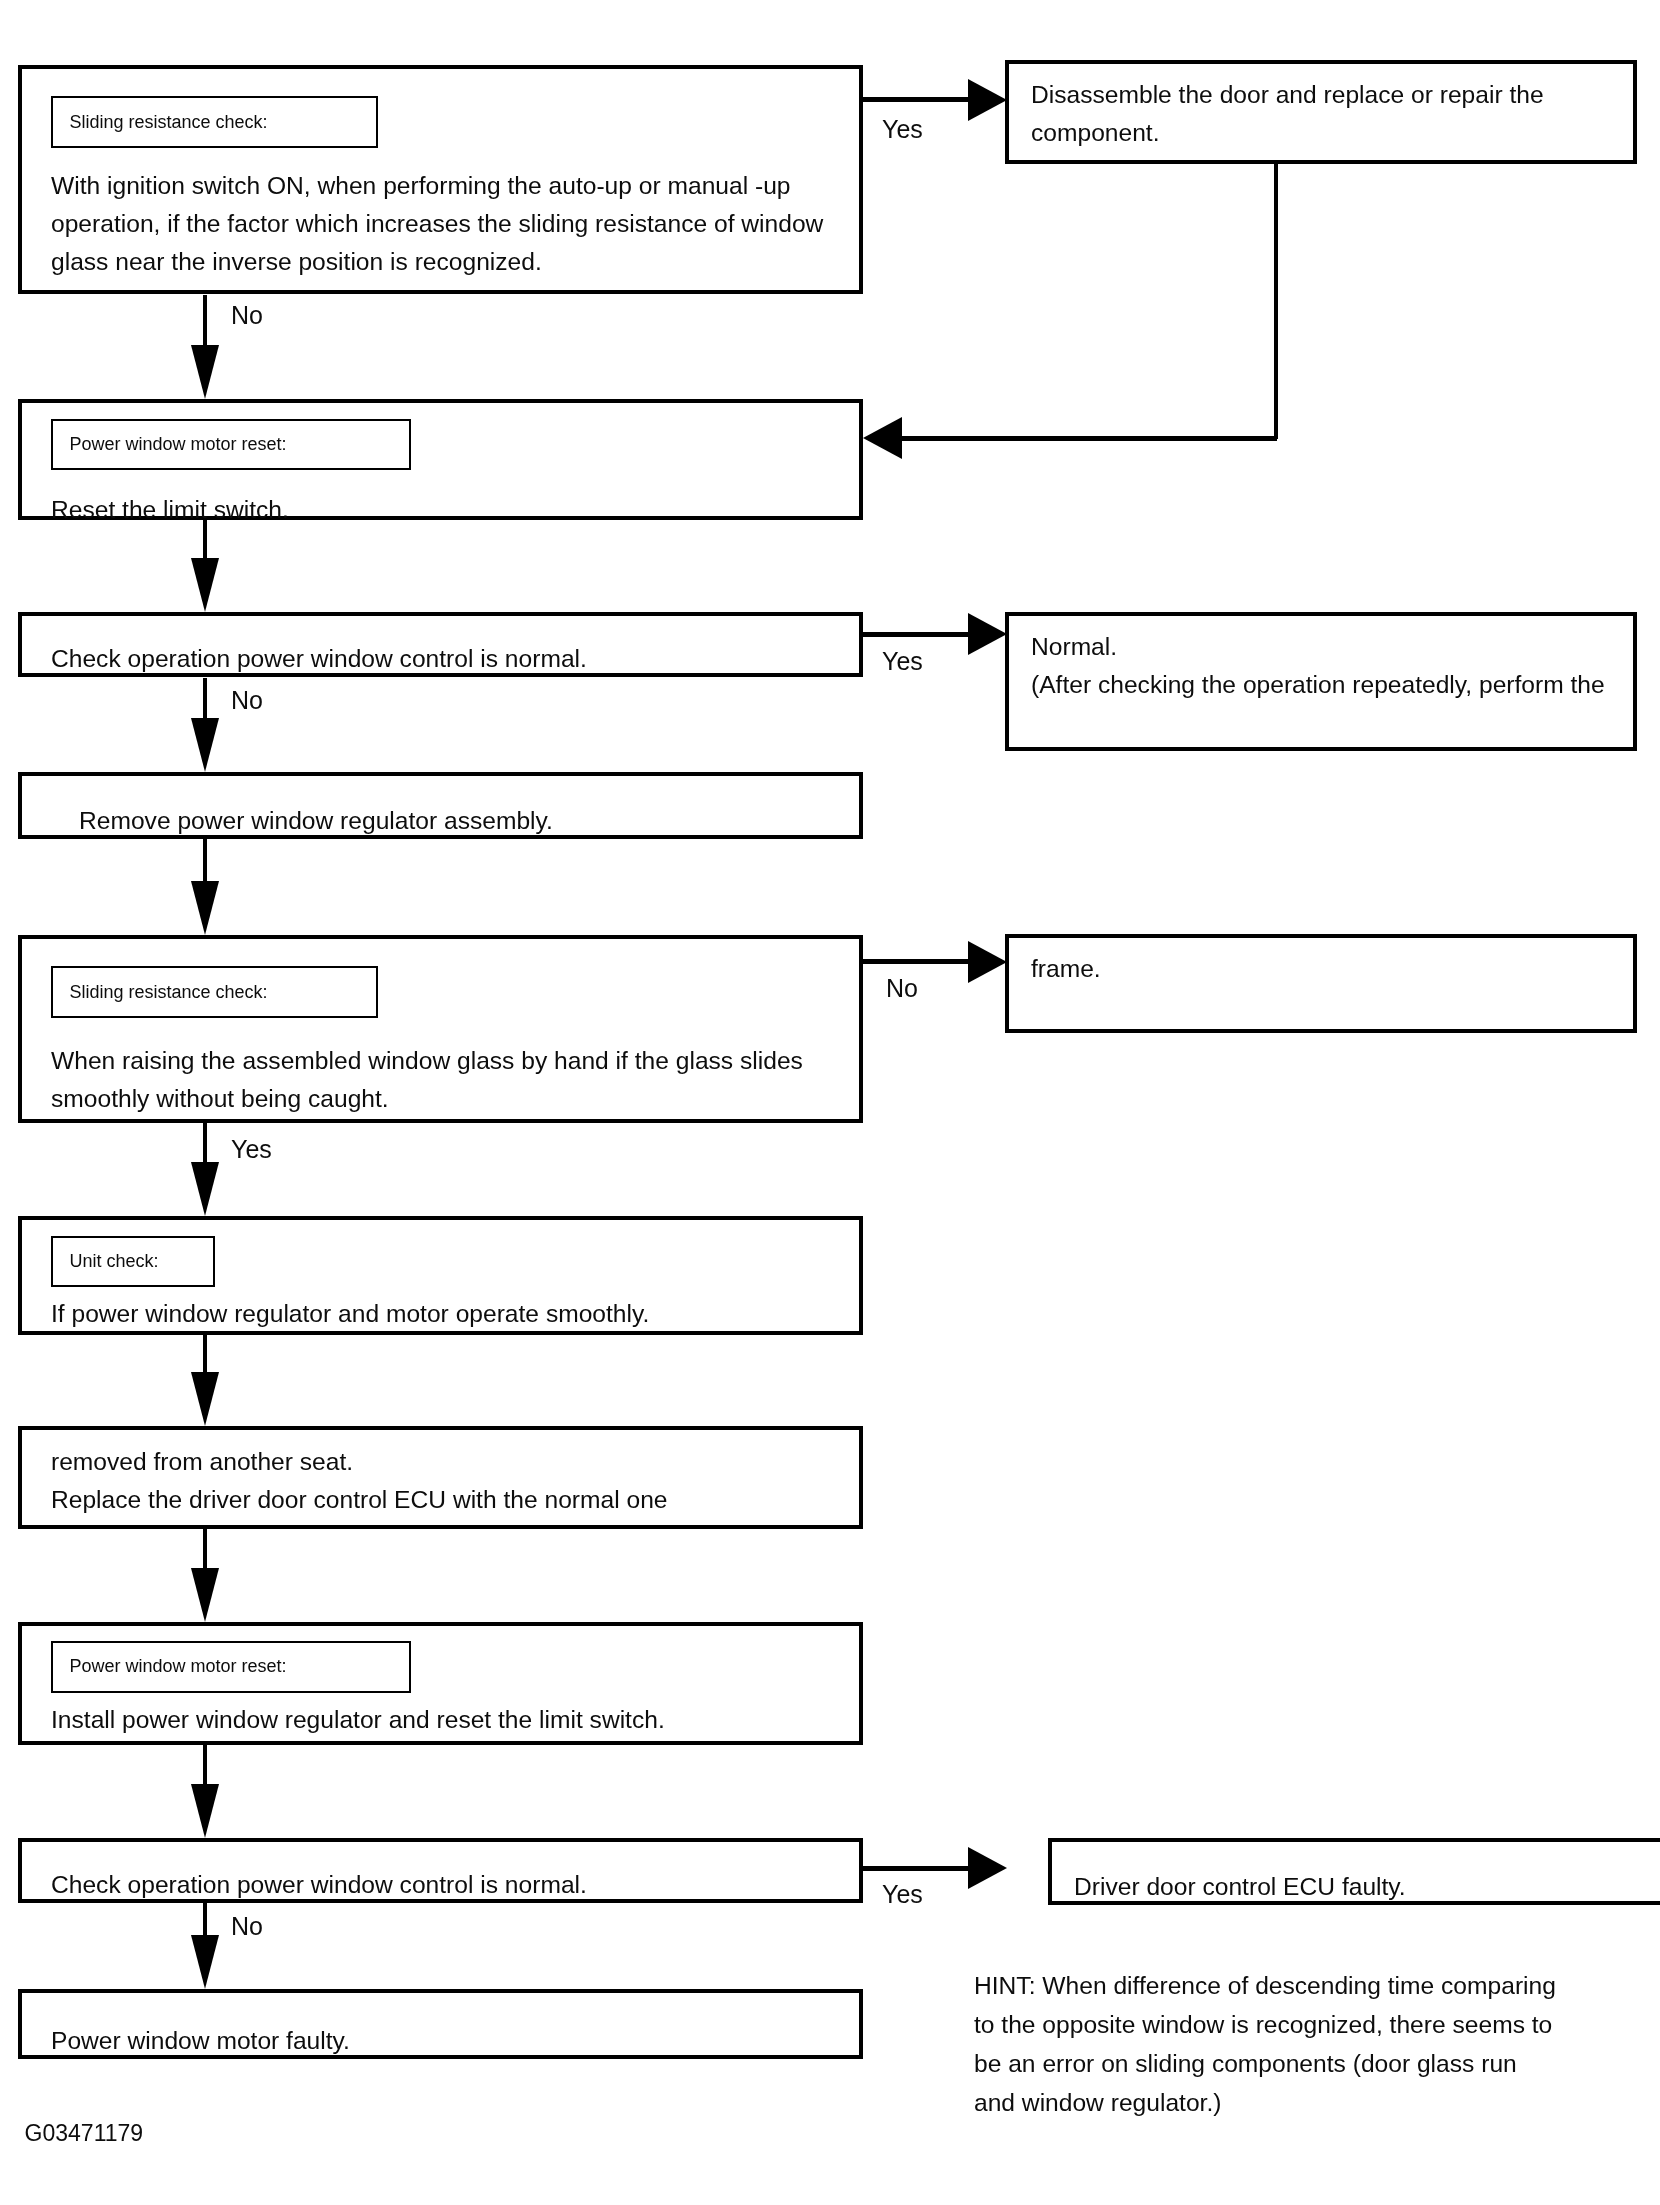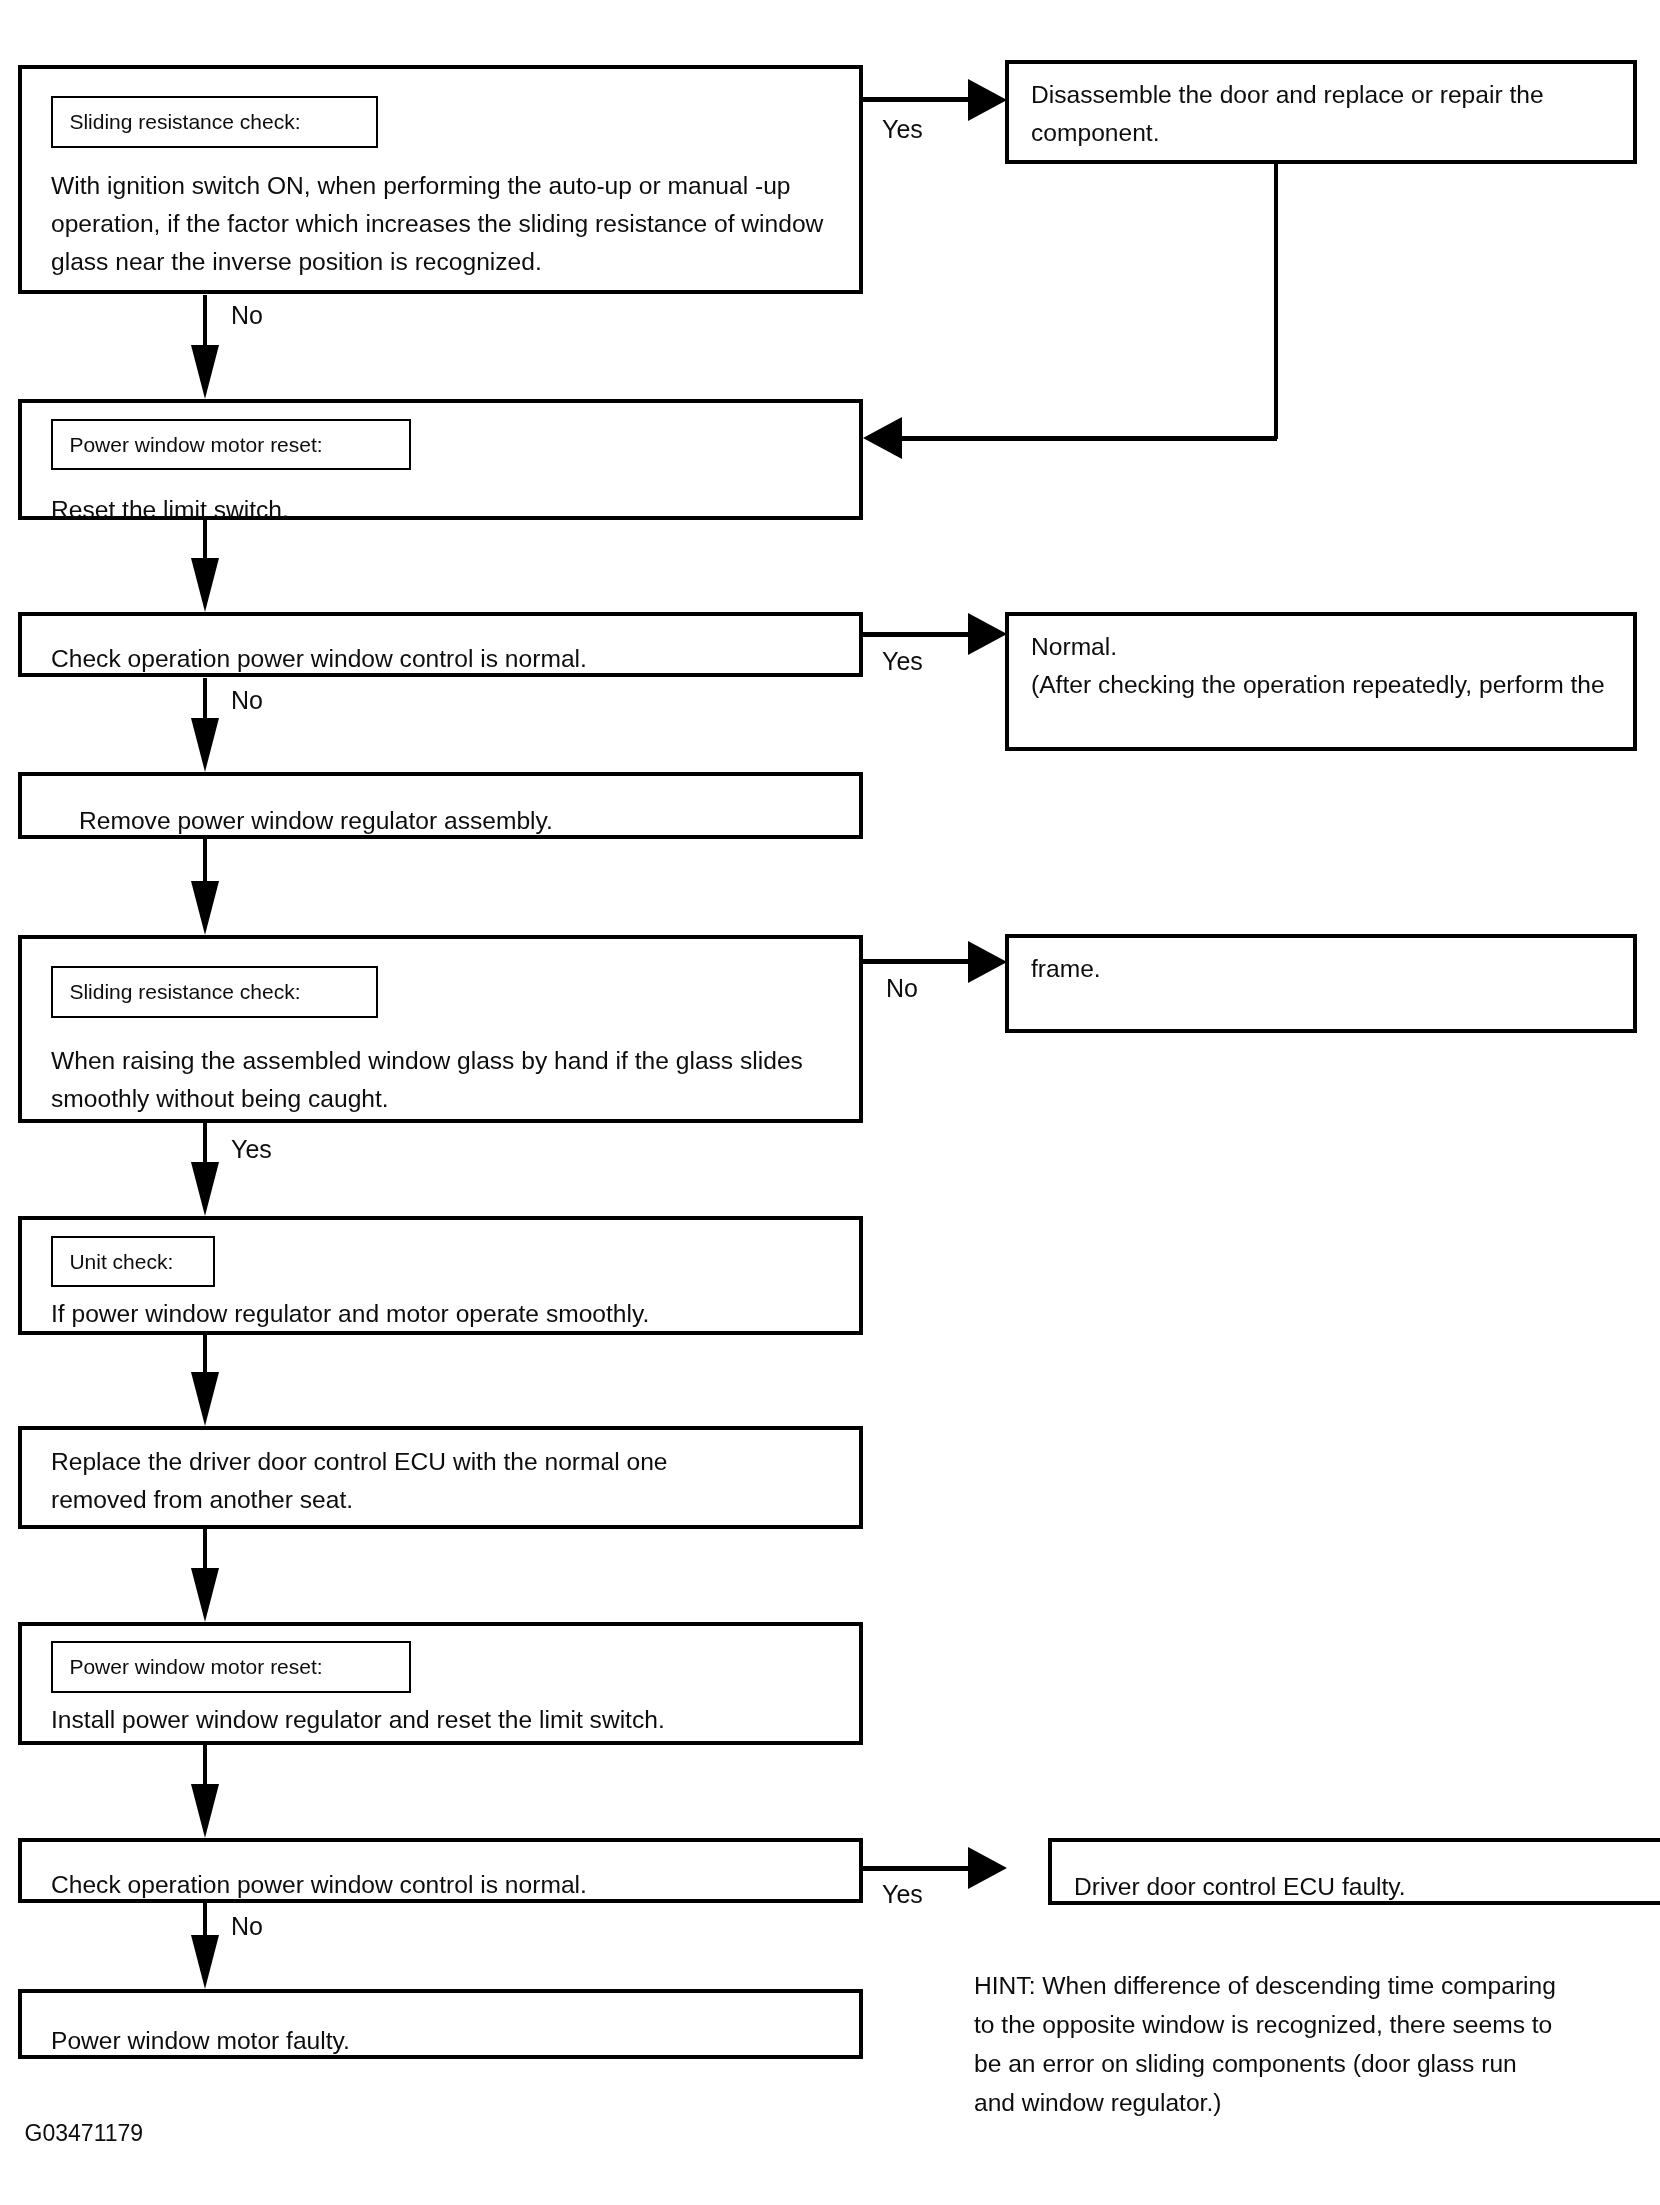--- a/index.html
+++ b/index.html
@@ -19,21 +19,21 @@
     background: #fff;
     box-sizing: border-box;
   }
   .inner-title {
     position: absolute;
     border: 2.5px solid #000;
     box-sizing: border-box;
     display: flex;
     align-items: center;
     padding: 0 16.4px;
-    font-size: 21px;
+    font-size: 18px;
     white-space: nowrap;
     background: #fff;
   }
   .body-lines {
     position: absolute;
     font-size: 24.6px;
     line-height: 38px;
     white-space: nowrap;
   }
   .single-line {
@@ -137,22 +137,22 @@
     <div class="inner-title" style="left:29px; top:16.4px; width:164px; height:51px;">
       <span>Unit check:</span>
     </div>
     <div class="body-lines" style="left:29px; top:75px;">
       <div>If power window regulator and motor operate smoothly.</div>
     </div>
   </div>
 
   <div class="node" style="left:18px; top:1426px; width:845px; height:103px;">
     <div class="body-lines" style="left:29px; top:13px;">
+      <div>removed from another seat.</div>
       <div>Replace the driver door control ECU with the normal one</div>
-      <div>removed from another seat.</div>
     </div>
   </div>
 
   <div class="node" style="left:18px; top:1622px; width:845px; height:123px;">
     <div class="inner-title" style="left:29px; top:14.7px; width:360px; height:52px;">
       <span>Power window motor reset:</span>
     </div>
     <div class="body-lines" style="left:29px; top:75px;">
       <div>Install power window regulator and reset the limit switch.</div>
     </div>

